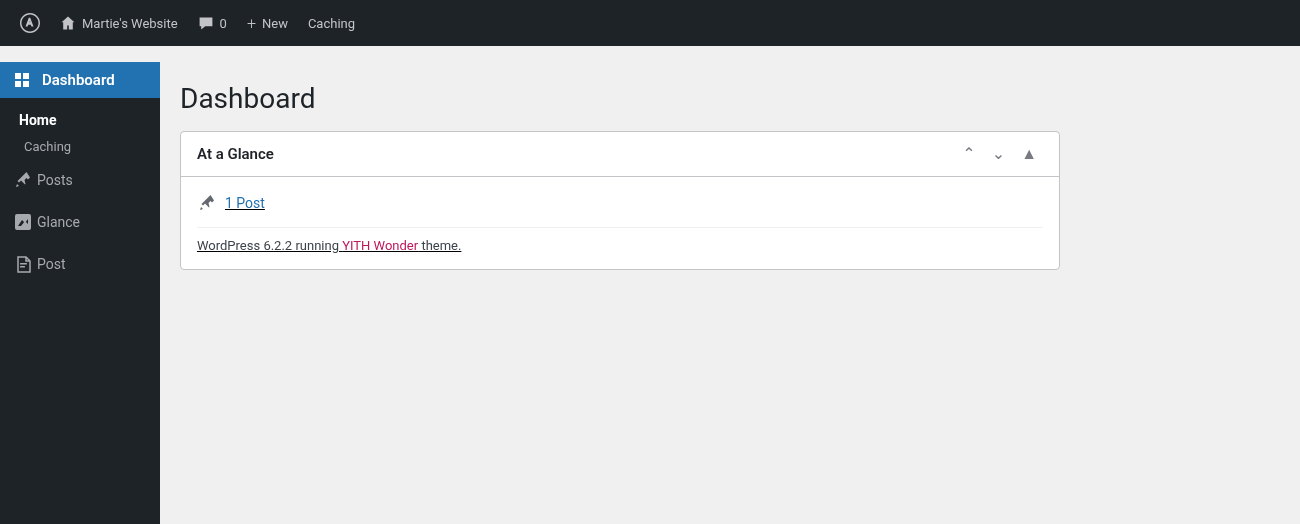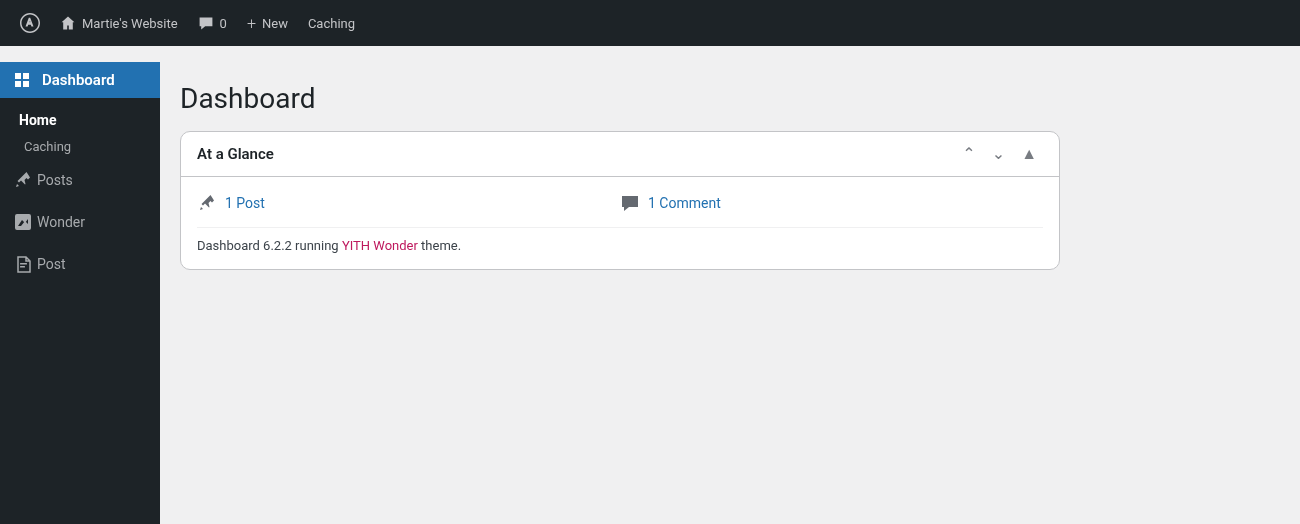--- a/index.html
+++ b/index.html
@@ -112,21 +112,21 @@
       font-size: 28px;
       font-weight: 400;
       color: #1d2327;
       margin-bottom: 16px;
     }
 
     
     .postbox {
       background: #fff;
       border: 1px solid #c3c4c7;
-      border-radius: 10px;
+      border-radius: 4px;
       max-width: 880px;
     }
     .postbox-header {
       display: flex;
       align-items: center;
       justify-content: space-between;
       padding: 10px 16px;
       border-bottom: 1px solid #c3c4c7;
     }
     .postbox-title {
@@ -143,20 +143,21 @@
       background: none;
       border: none;
       cursor: pointer;
       padding: 4px 6px;
       color: #787c82;
       font-size: 16px;
       line-height: 1;
     }
     .postbox-body {
       padding: 16px;
+      text-decoration: underline;
     }
     .glance-grid {
       display: grid;
       grid-template-columns: 1fr 1fr;
       gap: 4px 0;
       margin-bottom: 14px;
     }
     .glance-item {
       display: flex;
       align-items: center;
@@ -245,21 +246,21 @@
       </span>
       <span>Posts</span>
     </div>
 
     <div class="menu-main-item">
       <span class="menu-icon">
         <svg viewBox="0 0 20 20" width="20" height="20">
           <path d="M16 2H4a2 2 0 00-2 2v12a2 2 0 002 2h12a2 2 0 002-2V4a2 2 0 00-2-2zm-1 10l-3-3-4 5H5l4-6 3 3 3-4v5z" fill="#a7aaad"></path>
         </svg>
       </span>
-      <span>Wonder</span>
+      <span>Glance</span>
     </div>
 
     <div class="menu-main-item">
       <span class="menu-icon">
         <svg viewBox="0 0 20 20" width="20" height="20">
           <path d="M5 3h8l4 4v11H5V3zm8 0v4h4" fill="none" stroke="#a7aaad" stroke-width="1.5"></path>
           <rect x="7" y="9" width="7" height="1.5" rx="0.5" fill="#a7aaad"></rect>
           <rect x="7" y="12" width="5" height="1.5" rx="0.5" fill="#a7aaad"></rect>
         </svg>
       </span>
@@ -286,30 +287,22 @@
           <div class="glance-item">
             <span class="glance-icon">
               <svg viewBox="0 0 20 20" width="20" height="20">
                 <path d="M13.5 2l-9 9 1.5 1.5 2-2 4 4 .5-.5-1-4 2-2 1.5 1.5L17 7.5 13.5 2zM4 14l-1 3 3-1-2-2z" fill="#646970"></path>
               </svg>
             </span>
             <a class="glance-link" href="#">1 Post</a>
           </div>
 
 
-          <div class="glance-item">
-            <span class="glance-icon">
-              <svg viewBox="0 0 20 20" width="20" height="20">
-                <path d="M2 3h16v11H9l-5 4v-4H2V3z" fill="#646970"></path>
-              </svg>
-            </span>
-            <a class="glance-link" href="#">1 Comment</a>
-          </div>
 
         </div>
         <div class="wp-version-text">
-          <span>Dashboard 6.2.2 running </span><a href="#">YITH Wonder</a><span> theme.</span>
+          <span>WordPress 6.2.2 running </span><a href="#">YITH Wonder</a><span> theme.</span>
         </div>
       </div>
     </div>
 
   </div>
 </div>
 
 </body></html>

